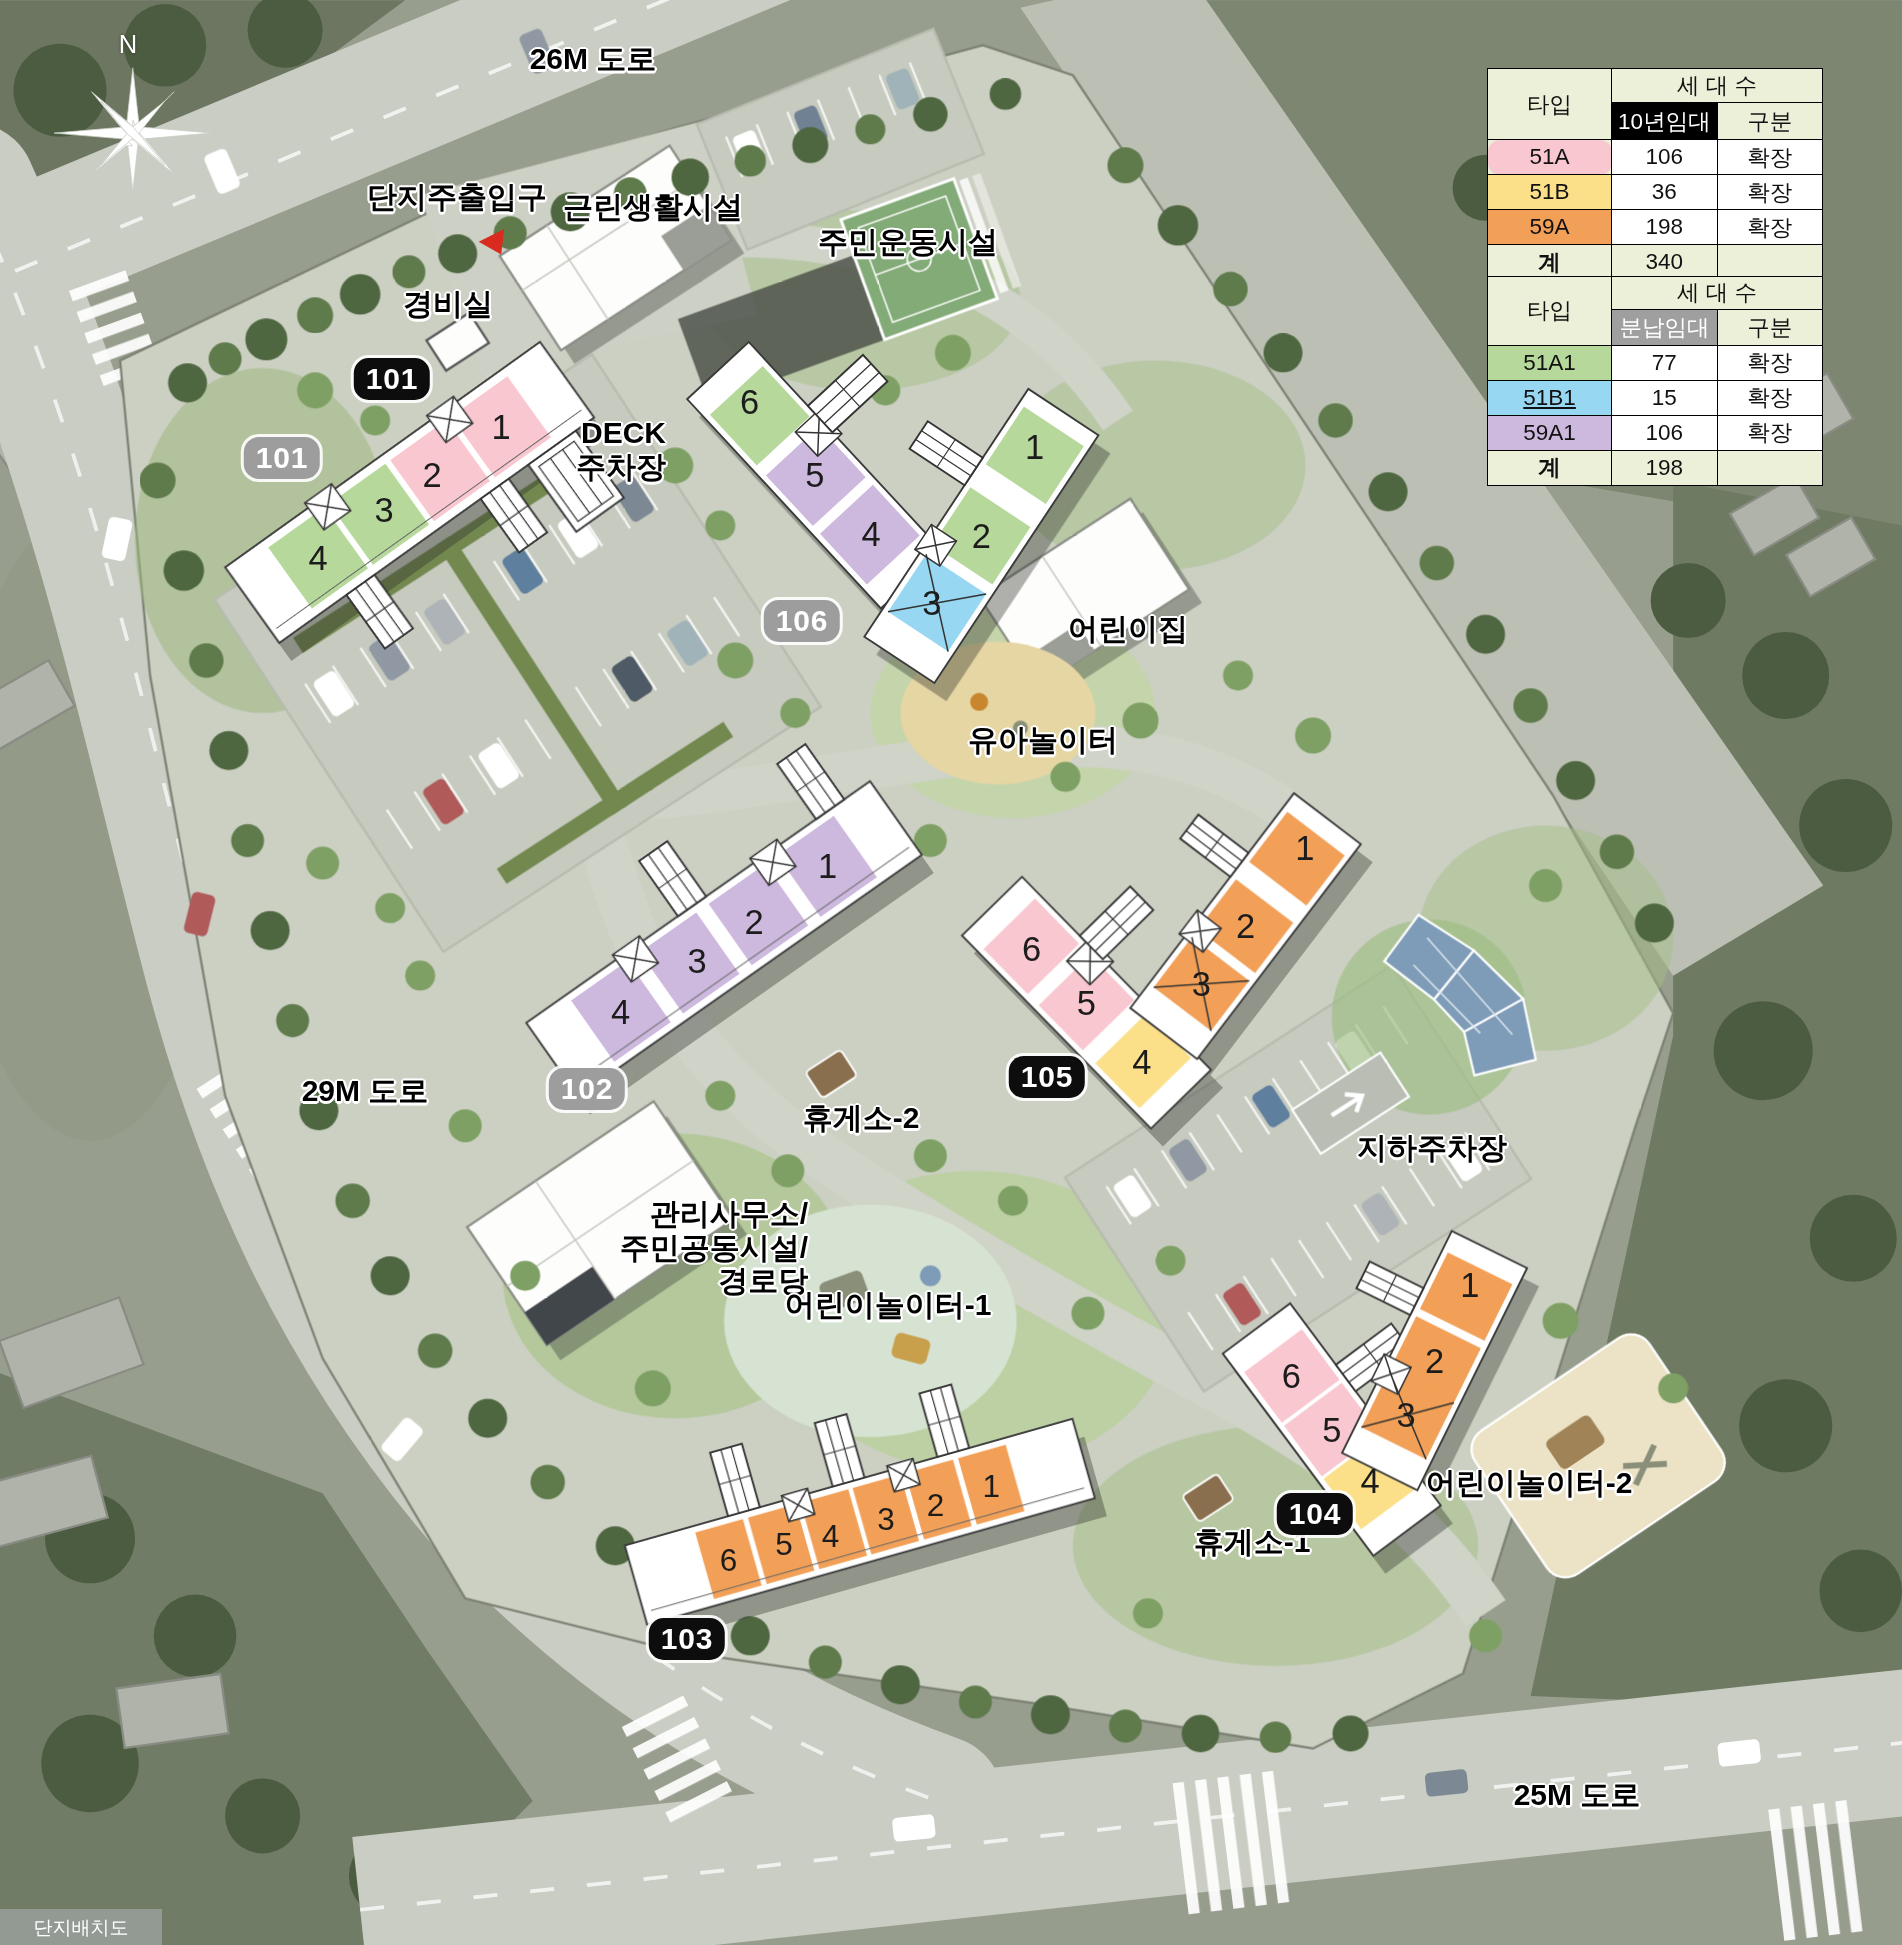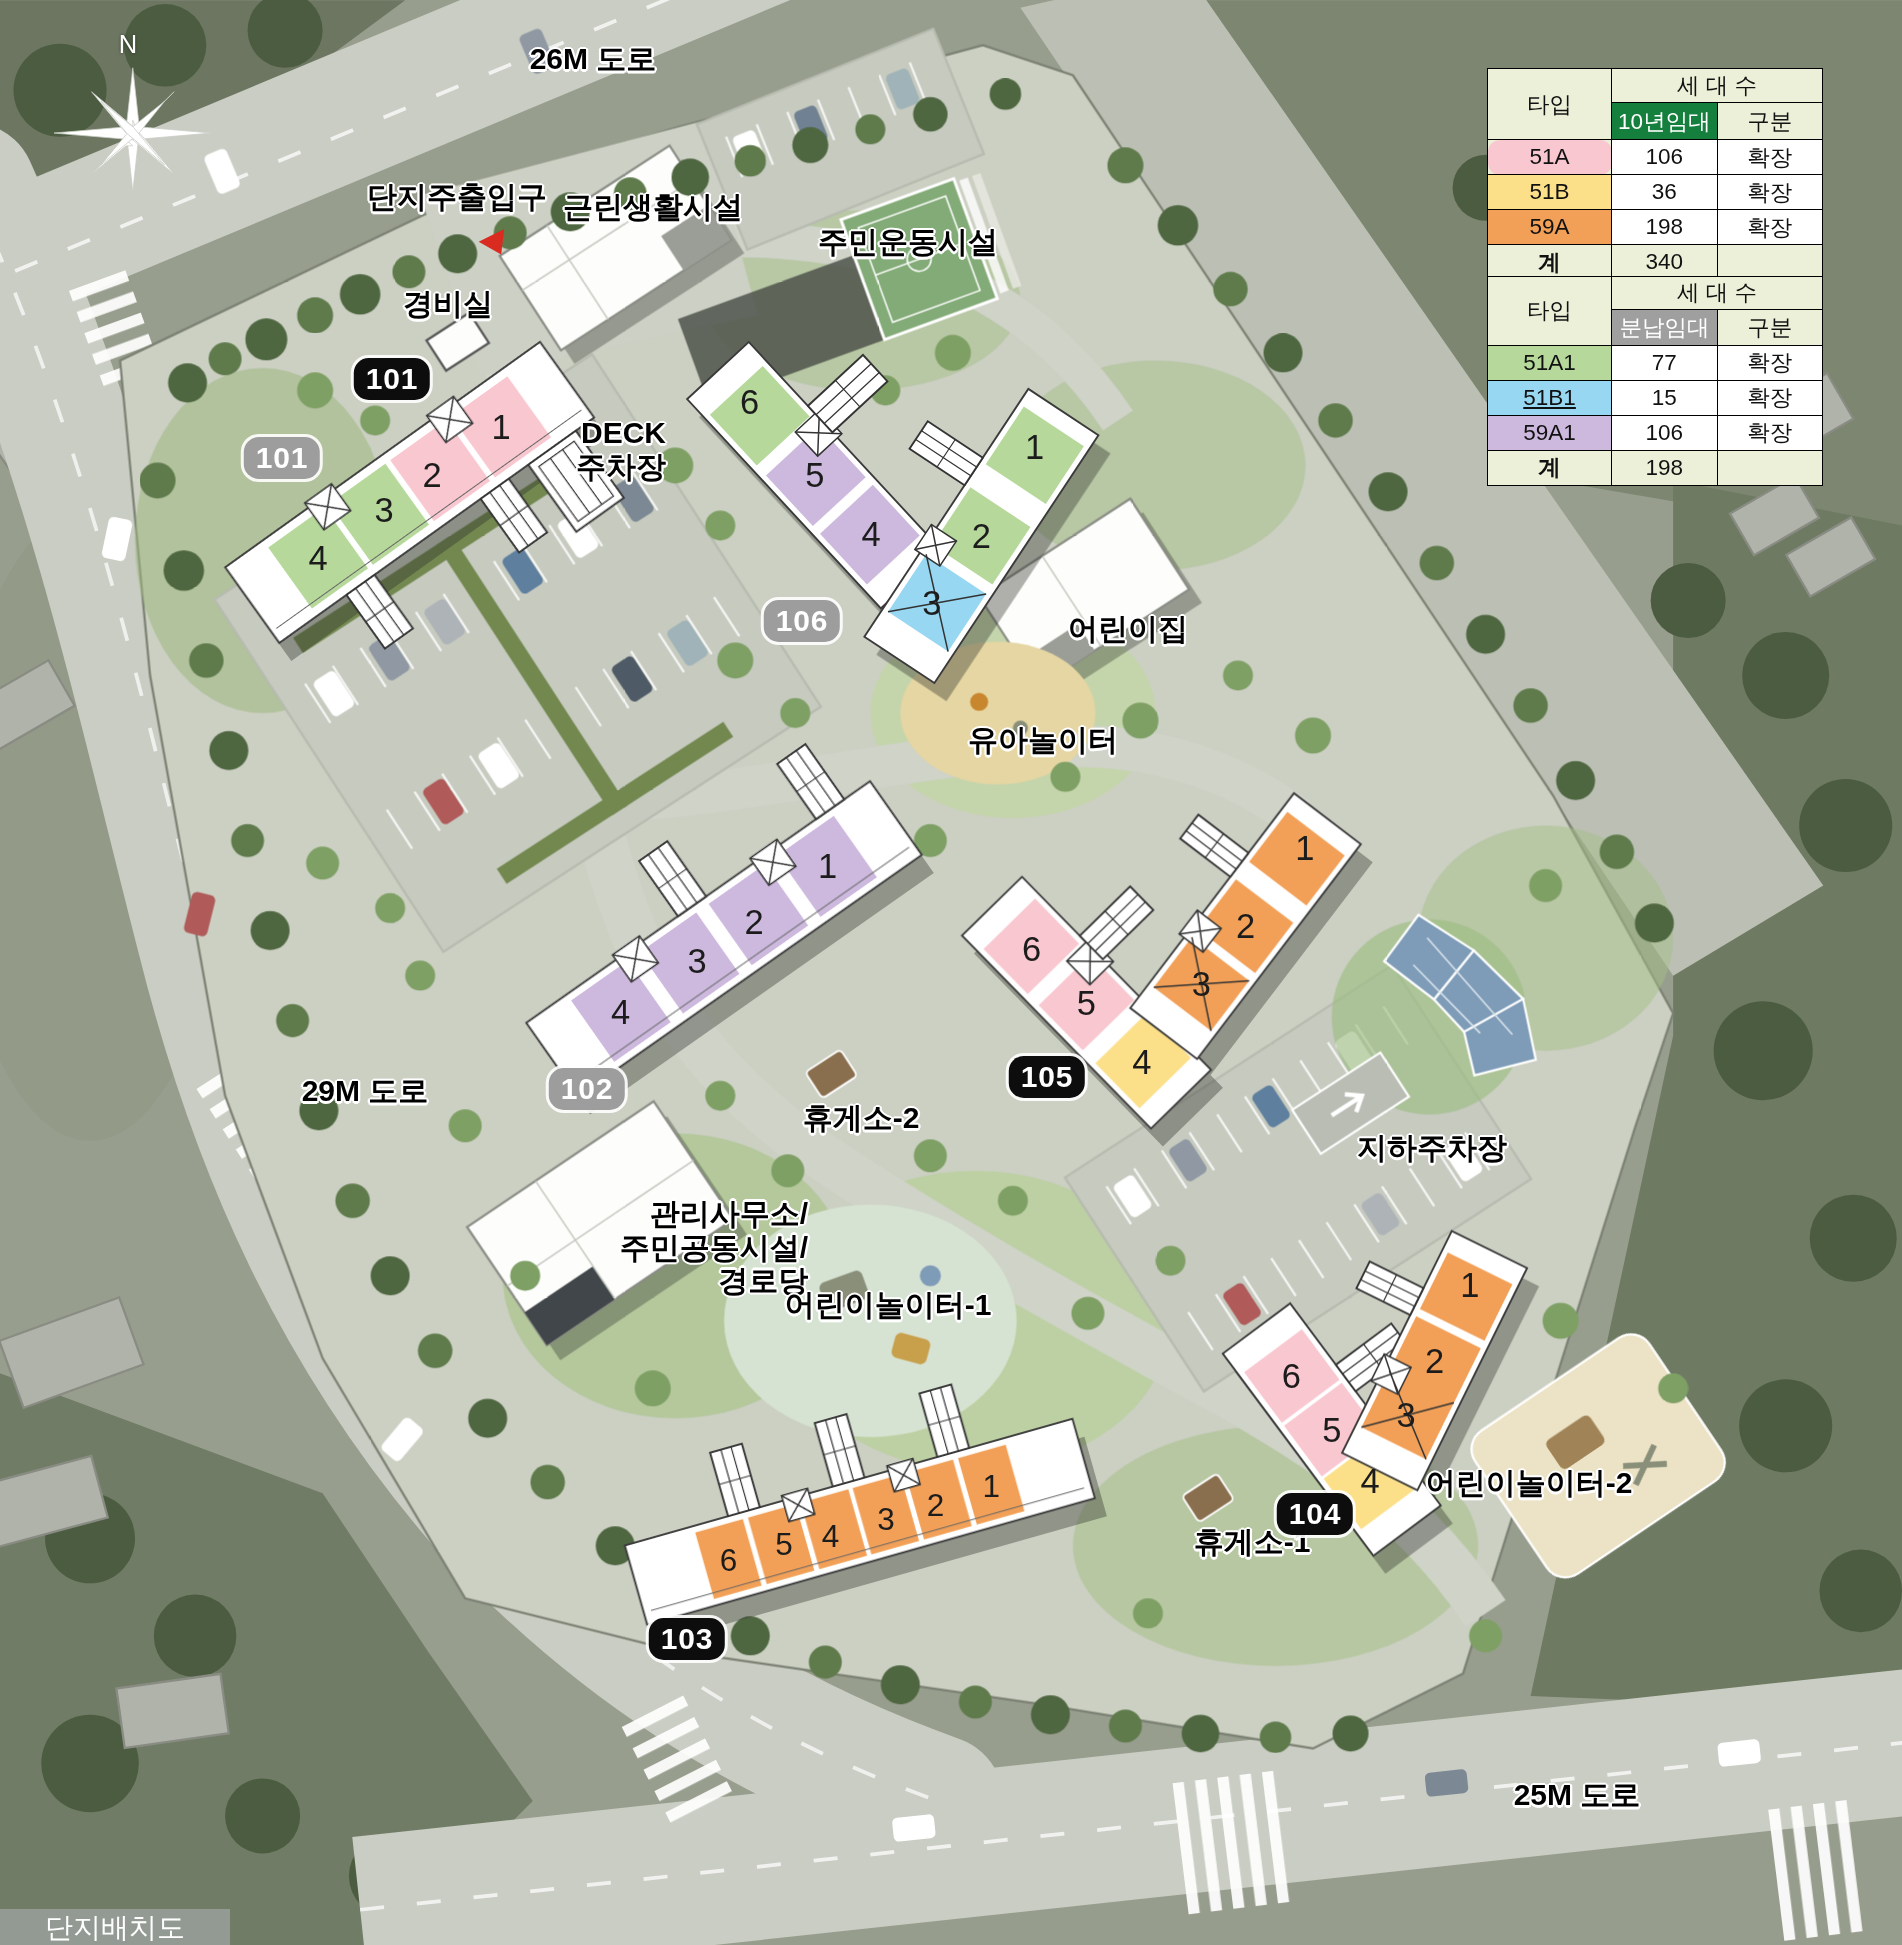--- a/index.html
+++ b/index.html
@@ -15,27 +15,27 @@
        border-radius:15px;color:#fff;font-weight:700;font-size:30px;display:flex;
        align-items:center;justify-content:center;padding:0 12px;letter-spacing:0.8px;}
   .badge.black{background:#0d0d0d;box-shadow:0 0 0 3px rgba(255,255,255,.9);}
   .badge.gray{background:#9d9d9d;box-shadow:0 0 0 3px rgba(255,255,255,.9);}
   .unit-table{position:absolute;border-collapse:collapse;background:#edf0d8;
        table-layout:fixed;width:336px;}
   .unit-table td{border:1.5px solid #000;text-align:center;vertical-align:middle;
        font-size:22.5px;font-weight:500;color:#111;padding:0;height:34px;background:#edf0d8;}
   .unit-table .w1{width:85px}.unit-table .w2{width:145px}.unit-table .w3{width:107px}
   .unit-table td.cell-white{background:#fff;}
-  .unit-table td.sub-black{background:#15803d;color:#fff;}
+  .unit-table td.sub-black{background:#000000;color:#fff;}
   .unit-table td.sub-gray{background:#9f9f9f;color:#fff;}
   .bg-51A{background:#f9c7cf !important;border-radius:12px;} .bg-51B{background:#fce089 !important;margin-left:40px;}
   .bg-59A{background:#f2a057 !important;} .bg-51A1{background:#b6d99b !important;}
   .bg-51B1{background:#97d7f2 !important;text-decoration:underline;} .bg-59A1{background:#cdb9de !important;}
-  #plan-title{position:absolute;left:0;top:1909px;width:230px;height:37px;
-       background:rgba(150,156,152,.93);color:#fff;font-size:28px;font-weight:500;
+  #plan-title{position:absolute;left:0;top:1909px;width:162px;height:37px;
+       background:rgba(150,156,152,.93);color:#fff;font-size:19px;font-weight:500;
        display:flex;align-items:center;justify-content:center;}
   #compass-n{position:absolute;left:128px;top:44px;transform:translate(-50%,-50%);
        color:#fff;font-size:25.5px;font-weight:400;text-shadow:0 0 3px rgba(0,0,0,.5);}
   .svg-num{font-family:"Liberation Sans","DejaVu Sans",sans-serif;}
 </style>
 </head>
 <body>
 
 <svg id="scene" width="1902" height="1946" viewBox="0 0 2535 2593">
 

